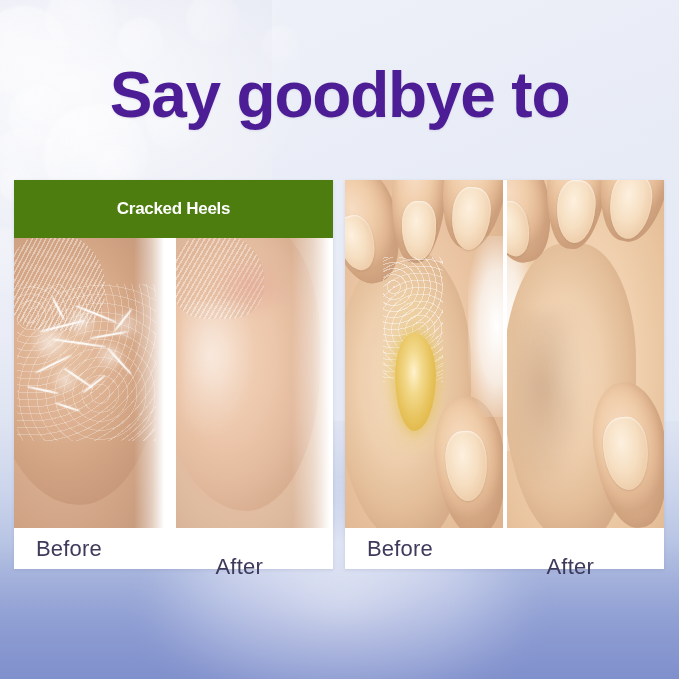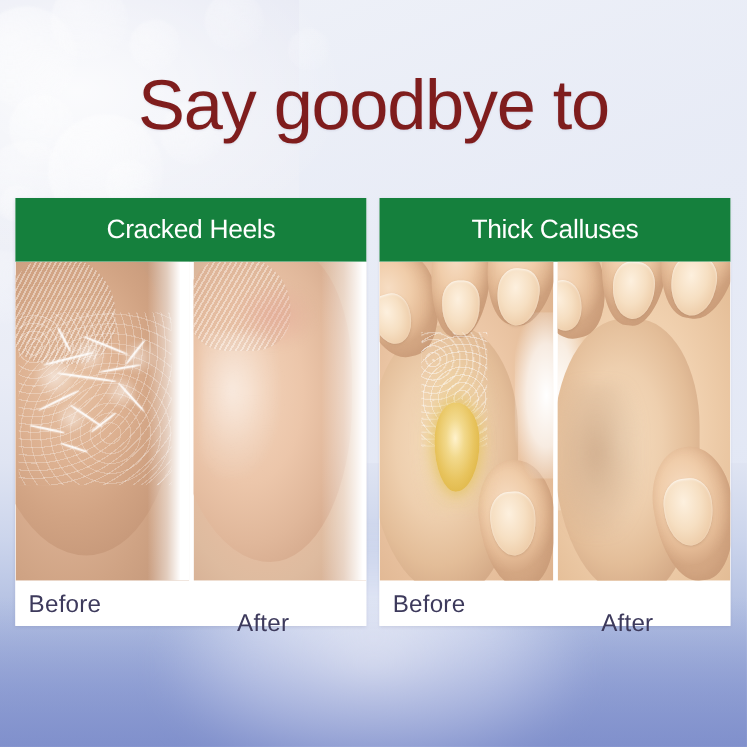--- a/index.html
+++ b/index.html
@@ -49,58 +49,58 @@
   .bok{
     position:absolute; border-radius:50%;
     background:radial-gradient(circle at 34% 32%, rgba(255,255,255,.95) 0%, rgba(255,255,255,.55) 52%, rgba(255,255,255,.16) 78%, rgba(255,255,255,0) 100%);
     filter:blur(1.2px);
   }
 
   
   .headline{
     position:absolute; left:0; right:0; top:50px; height:90px;
     z-index:3; display:flex; align-items:center; justify-content:center;
-    color:#7f1d1d;
-    font-size:64px; font-weight:normal; letter-spacing:-1.2px;
+    color:#4c1d95;
+    font-size:64px; font-weight:bold; letter-spacing:-1.2px;
     white-space:nowrap;
     text-shadow:0 1px 2px rgba(120,120,160,.18);
   }
 
   
   .cards{
     position:absolute; left:14px; top:180px; width:651px; height:389px;
     z-index:2; display:flex; gap:12px;
   }
   .card{
     width:319px; height:389px;
     background:#ffffff;
     display:flex; flex-direction:column;
     box-shadow:0 1px 3px rgba(90,90,130,.16);
   }
   .card-banner{
     height:58px; flex:0 0 58px;
-    background:#15803d;
+    background:#4d7c0f;
     display:flex; align-items:center; justify-content:center;
-    color:#ffffff; font-size:24px; font-weight:normal; letter-spacing:-.3px;
+    color:#ffffff; font-size:17px; font-weight:bold; letter-spacing:-.3px;
   }
   .card-photos{
     flex:1 1 auto; display:flex; gap:4px; background:#ffffff; overflow:hidden;
   }
   .photo{ position:relative; width:50%; overflow:hidden; background:#fff; }
   .photo-inner{ position:absolute; inset:0; }
 
   .card-labels{
     flex:0 0 41px; height:41px; background:#ffffff;
     display:flex; align-items:center;
   }
   .label-cell{
     width:50%; display:flex; align-items:center;
     color:#3d3a5c; font-size:22px; letter-spacing:.2px;
   }
-  .label-cell.l{ padding-left:12px; }
+  .label-cell.l{ padding-left:22px; }
   .label-cell.r{ padding-left:42px;margin-top:36px; }
 
   
   .heel-before{
     background:
       radial-gradient(ellipse 52% 40% at 38% 40%, rgba(214,176,150,.55) 0%, rgba(214,176,150,0) 70%),
       radial-gradient(ellipse 70% 70% at 30% 50%, #e3bb9d 0%, #d9ae90 48%, #cfa384 78%, #c79b7d 100%);
   }
   .heel-before::after{
     content:""; position:absolute; right:-6%; top:0; width:30%; height:100%;
@@ -302,21 +302,20 @@
 
     </div>
 
     <div class="card-labels">
       <div class="label-cell l">Before</div>
       <div class="label-cell r">After</div>
     </div>
   </div>
 
   <div class="card">
-    <div class="card-banner">Thick Calluses</div>
 
     <div class="card-photos">
 
       <div class="photo">
         <div class="photo-inner cal-before">
           <div class="sole"></div>
           <div class="finger" style="left:-10%; top:-4%; width:44%; height:34%; transform:rotate(-14deg);"></div>
           <div class="nail" style="left:-4%; top:10%; width:22%; height:16%; transform:rotate(-16deg);"></div>
           <div class="finger" style="left:30%; top:-14%; width:34%; height:38%; transform:rotate(4deg);"></div>
           <div class="nail" style="left:36%; top:6%;  width:22%; height:17%;"></div>

